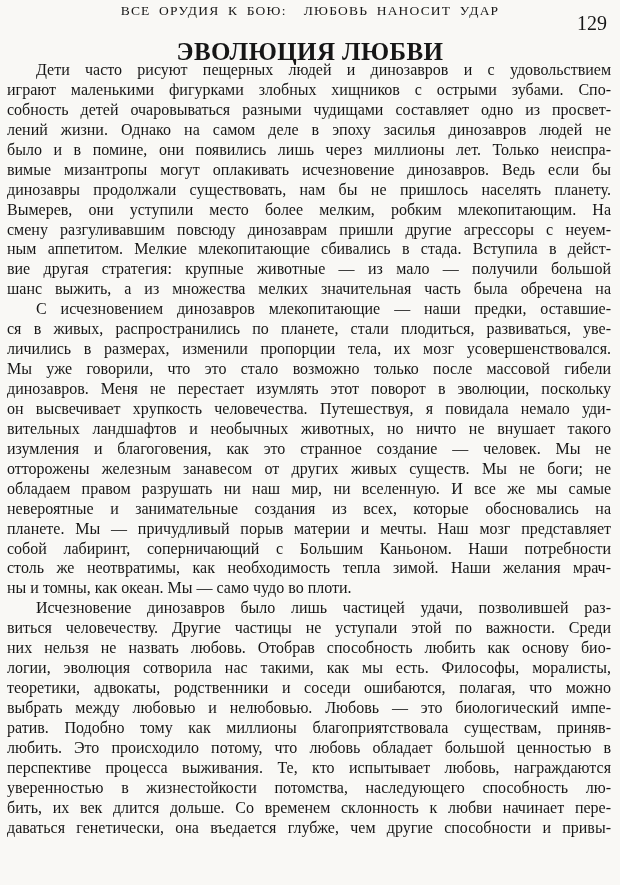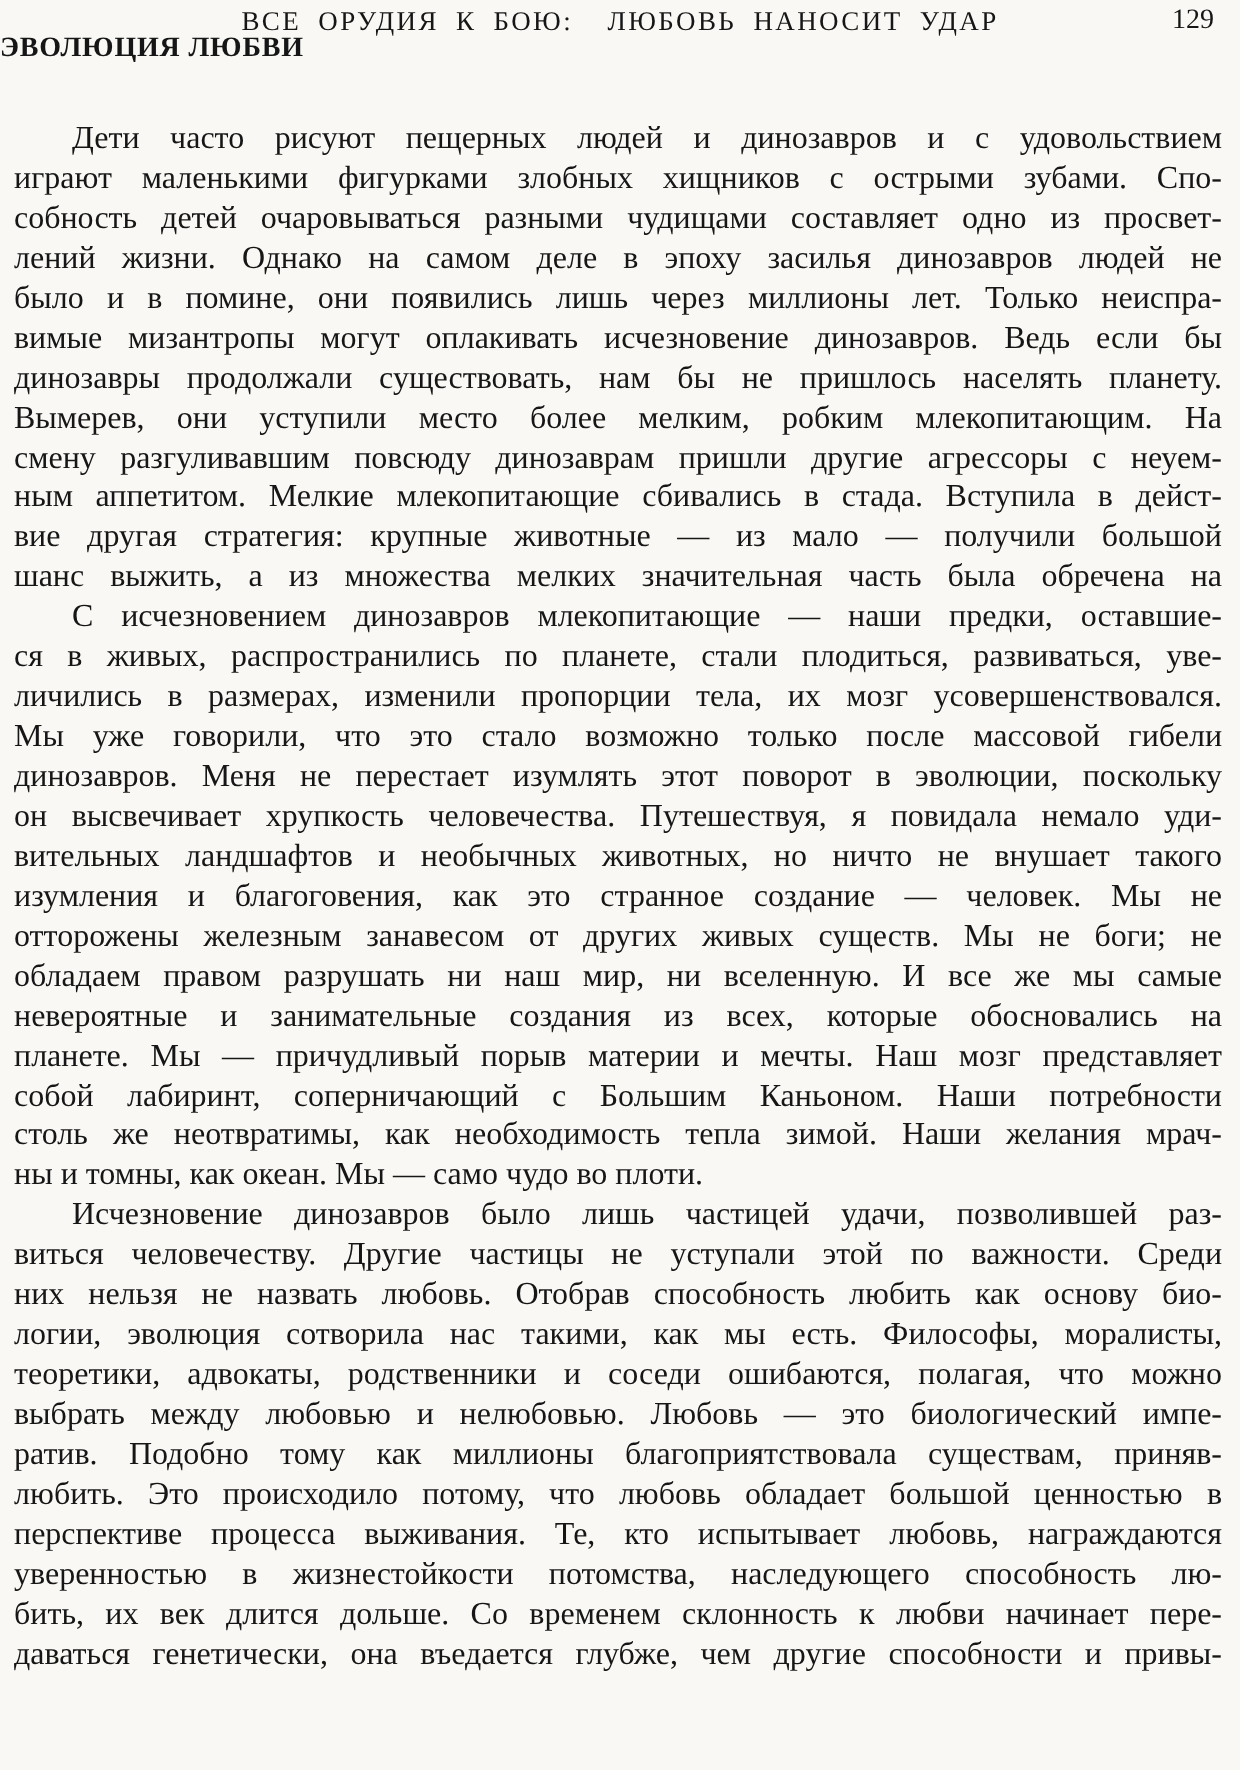--- a/index.html
+++ b/index.html
@@ -30,33 +30,34 @@
     display: block;
     text-align: center;
     font-size: 13.5px;
     line-height: 16px;
     letter-spacing: 1.2px;
     word-spacing: 4px;
     white-space: pre;
   }
   .page-number {
     position: absolute;
-    top: 0;
+    top: 12px;
     right: 13px;
-    font-size: 14px;
+    font-size: 20px;
     line-height: 16px;
     font-family: Liberation Serif, serif;
   }
   .chapter-title {
     position: absolute;
-    top: 14px;
+    top: 41px;
     left: 0;
     width: 100%;
     margin: 0;
-    font-size: 14px;
+    text-align: center;
+    font-size: 25px;
     line-height: 22px;
     font-weight: bold;
     letter-spacing: 0.4px;
   }
   .body-text {
     position: absolute;
     top: 60px;
     left: 7px;
     width: 604px;
   }

